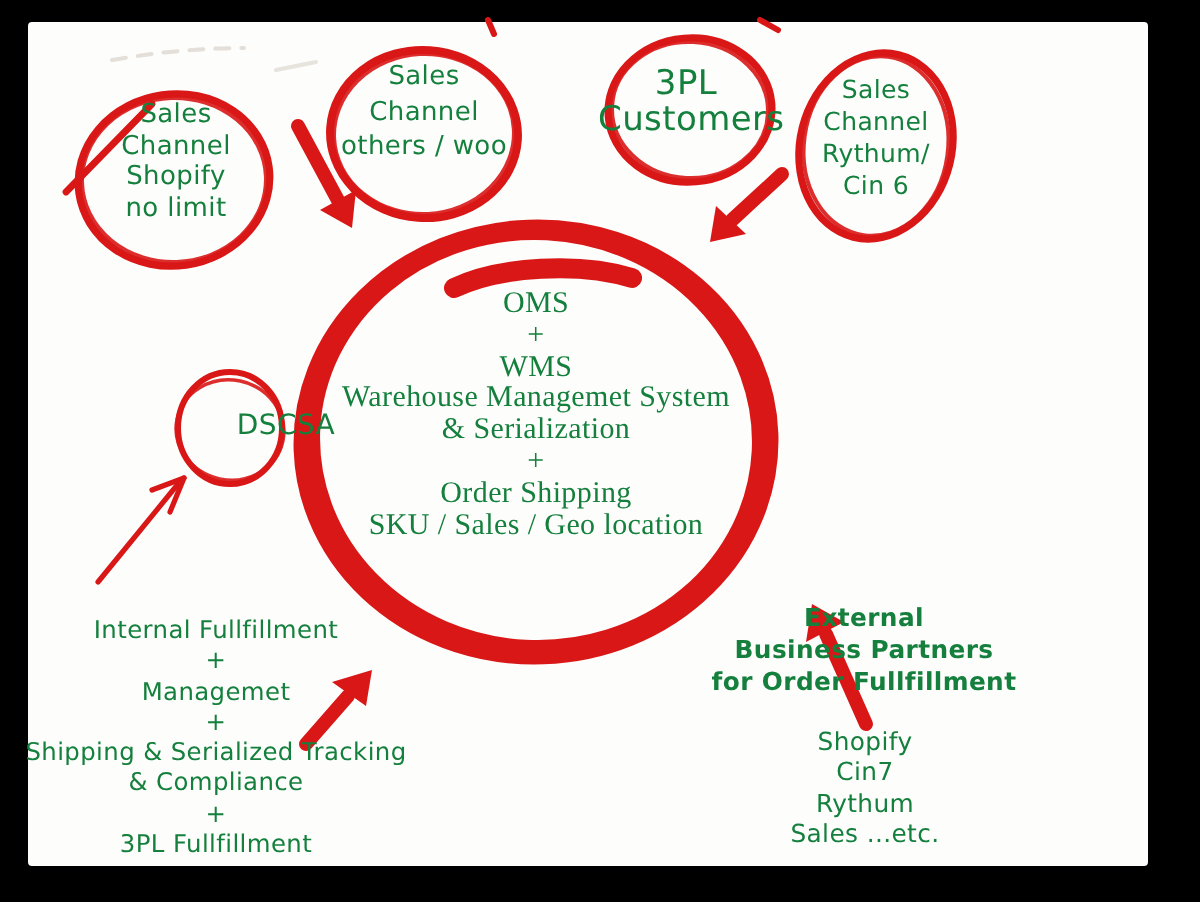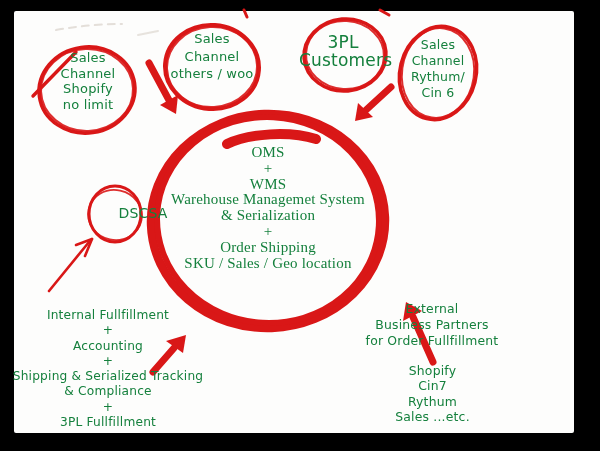--- a/index.html
+++ b/index.html
@@ -10,21 +10,21 @@
   .ink{position:absolute;left:0;top:0;width:600px;height:451px;}
   .tb{position:absolute;text-align:center;color:#15803d;letter-spacing:.2px;}
   .tb div{white-space:nowrap;}
   .n1{left:38px;top:50px;width:100px;font-size:13px;line-height:15.5px;}
   .n2{left:164px;top:30px;width:96px;font-size:13px;line-height:17.5px;}
   .n3{left:299px;top:33px;width:88px;font-size:17px;line-height:18px;}
   .n4{left:398px;top:37px;width:80px;font-size:12.5px;line-height:16px;}
   .core{left:148px;top:145px;width:240px;font-size:15px;line-height:15.8px;font-family:Liberation Serif, serif;}
   .dscsa{left:86px;top:204px;width:58px;font-size:14px;line-height:18px;margin-left:28px;}
   .intl{left:2px;top:308px;width:212px;font-size:12.2px;line-height:15.3px;}
-  .exth{left:342px;top:301px;width:180px;font-size:12.4px;line-height:16.2px;}
+  .exth{left:342px;top:301px;width:180px;font-size:12.4px;line-height:16.2px;font-weight:bold;}
   .extp{left:355px;top:363px;width:155px;font-size:12.4px;line-height:15.3px;}
 </style>
 </head>
 <body>
 
 <div class="stage">
   <div class="canvas"></div>
 
   <svg class="ink" viewBox="0 0 600 451" fill="none" stroke="#d91717" stroke-linecap="round" stroke-linejoin="round">
 
@@ -129,21 +129,21 @@
     <div>SKU / Sales / Geo location</div>
   </div>
 
   <div class="tb dscsa">
     <div>DSCSA</div>
   </div>
 
   <div class="tb intl">
     <div>Internal Fullfillment</div>
     <div>+</div>
-    <div>Accounting</div>
+    <div>Managemet</div>
     <div>+</div>
     <div>Shipping &amp; Serialized Tracking</div>
     <div>&amp; Compliance</div>
     <div>+</div>
     <div>3PL Fullfillment</div>
   </div>
 
   <div class="tb exth">
     <div>External</div>
     <div>Business Partners</div>

